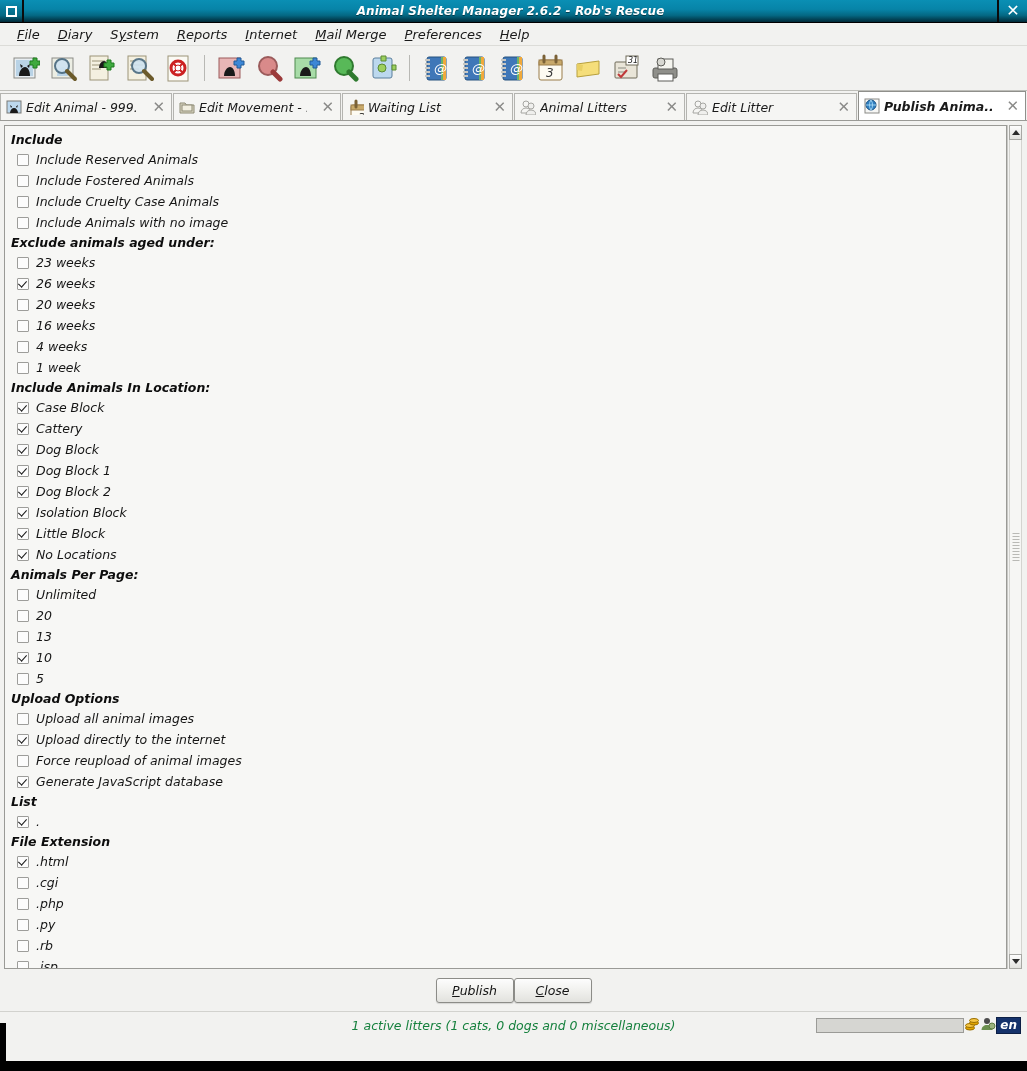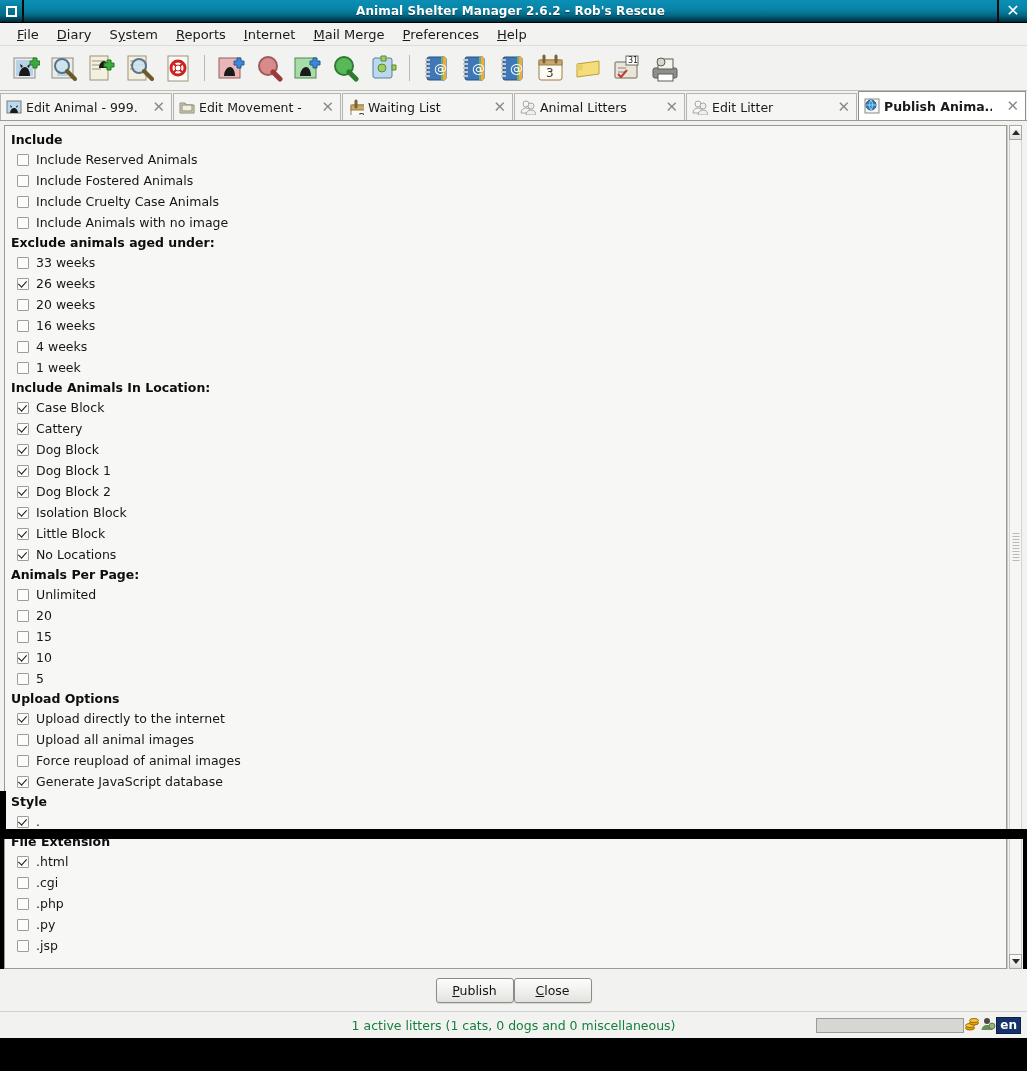--- a/index.html
+++ b/index.html
@@ -7,23 +7,24 @@
     background: #000;
   }
   body {
     width: 1027px; height: 1071px;
     font-family: "DejaVu Sans", sans-serif;
     font-size: 12px;
     overflow: hidden;
   }
   #app {
     position: relative;
-    width: 1027px; height: 839px;
+    width: 1027px; height: 1071px;
     background: #f2f2f0;
     box-sizing: border-box;
+    font-style: italic;
   }
 
   
   .titlebar {
     position: relative;
     height: 22px;
     background: linear-gradient(to bottom, #0a8fb4 0%, #0784a8 42%, #046883 70%, #012a38 100%);
     display: flex;
     align-items: center;
     border-bottom: 1px solid #000;
@@ -557,21 +558,21 @@
           <span class="cbox"></span>
           <span class="cblabel">Include Cruelty Case Animals</span>
         </div>
         <div class="cbrow">
           <span class="cbox"></span>
           <span class="cblabel">Include Animals with no image</span>
         </div>
         <div class="grouphdr">Exclude animals aged under:</div>
         <div class="cbrow">
           <span class="cbox"></span>
-          <span class="cblabel">33 weeks</span>
+          <span class="cblabel">23 weeks</span>
         </div>
         <div class="cbrow">
           <span class="cbox on"></span>
           <span class="cblabel">26 weeks</span>
         </div>
         <div class="cbrow">
           <span class="cbox"></span>
           <span class="cblabel">20 weeks</span>
         </div>
         <div class="cbrow">
@@ -623,68 +624,72 @@
         <div class="cbrow">
           <span class="cbox"></span>
           <span class="cblabel">Unlimited</span>
         </div>
         <div class="cbrow">
           <span class="cbox"></span>
           <span class="cblabel">20</span>
         </div>
         <div class="cbrow">
           <span class="cbox"></span>
-          <span class="cblabel">15</span>
+          <span class="cblabel">13</span>
         </div>
         <div class="cbrow">
           <span class="cbox on"></span>
           <span class="cblabel">10</span>
         </div>
         <div class="cbrow">
           <span class="cbox"></span>
           <span class="cblabel">5</span>
         </div>
         <div class="grouphdr">Upload Options</div>
         <div class="cbrow">
+          <span class="cbox"></span>
+          <span class="cblabel">Upload all animal images</span>
+        </div>
+        <div class="cbrow">
           <span class="cbox on"></span>
           <span class="cblabel">Upload directly to the internet</span>
         </div>
         <div class="cbrow">
           <span class="cbox"></span>
-          <span class="cblabel">Upload all animal images</span>
-        </div>
-        <div class="cbrow">
-          <span class="cbox"></span>
           <span class="cblabel">Force reupload of animal images</span>
         </div>
         <div class="cbrow">
           <span class="cbox on"></span>
           <span class="cblabel">Generate JavaScript database</span>
         </div>
-        <div class="grouphdr">Style</div>
+        <div class="grouphdr">List</div>
         <div class="cbrow">
           <span class="cbox on"></span>
           <span class="cblabel">.</span>
         </div>
         <div class="grouphdr">File Extension</div>
         <div class="cbrow">
           <span class="cbox on"></span>
           <span class="cblabel">.html</span>
         </div>
         <div class="cbrow">
           <span class="cbox"></span>
           <span class="cblabel">.cgi</span>
         </div>
         <div class="cbrow">
           <span class="cbox"></span>
           <span class="cblabel">.php</span>
         </div>
         <div class="cbrow">
           <span class="cbox"></span>
           <span class="cblabel">.py</span>
+        </div>
+        <div class="cbrow">
+          <span class="cbox"></span>
+          <span class="cblabel">.rb</span>
         </div>
         <div class="cbrow">
           <span class="cbox"></span>
           <span class="cblabel">.jsp</span>
         </div>
       </div>
     <div class="scroll-col">
       <div class="sb-arrow">
         <div class="tri-up"></div>
       </div>

